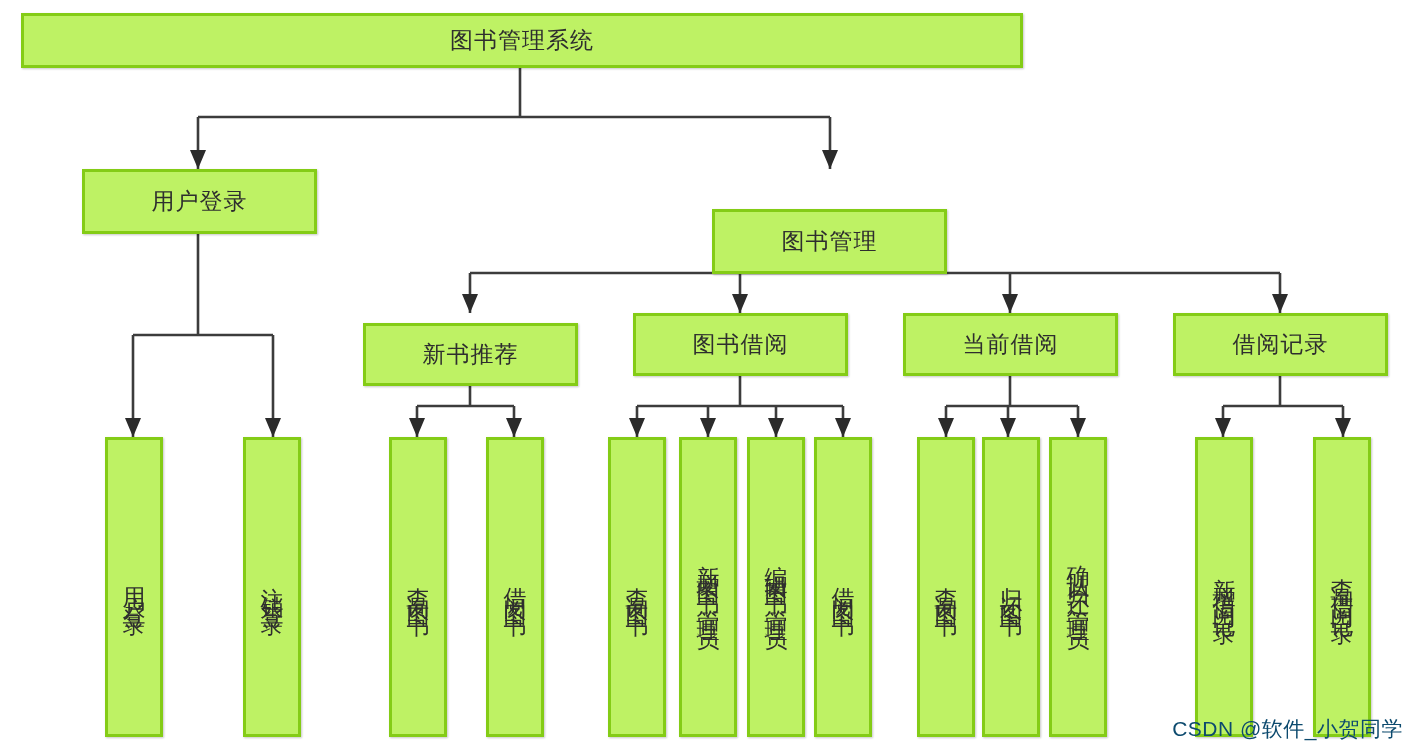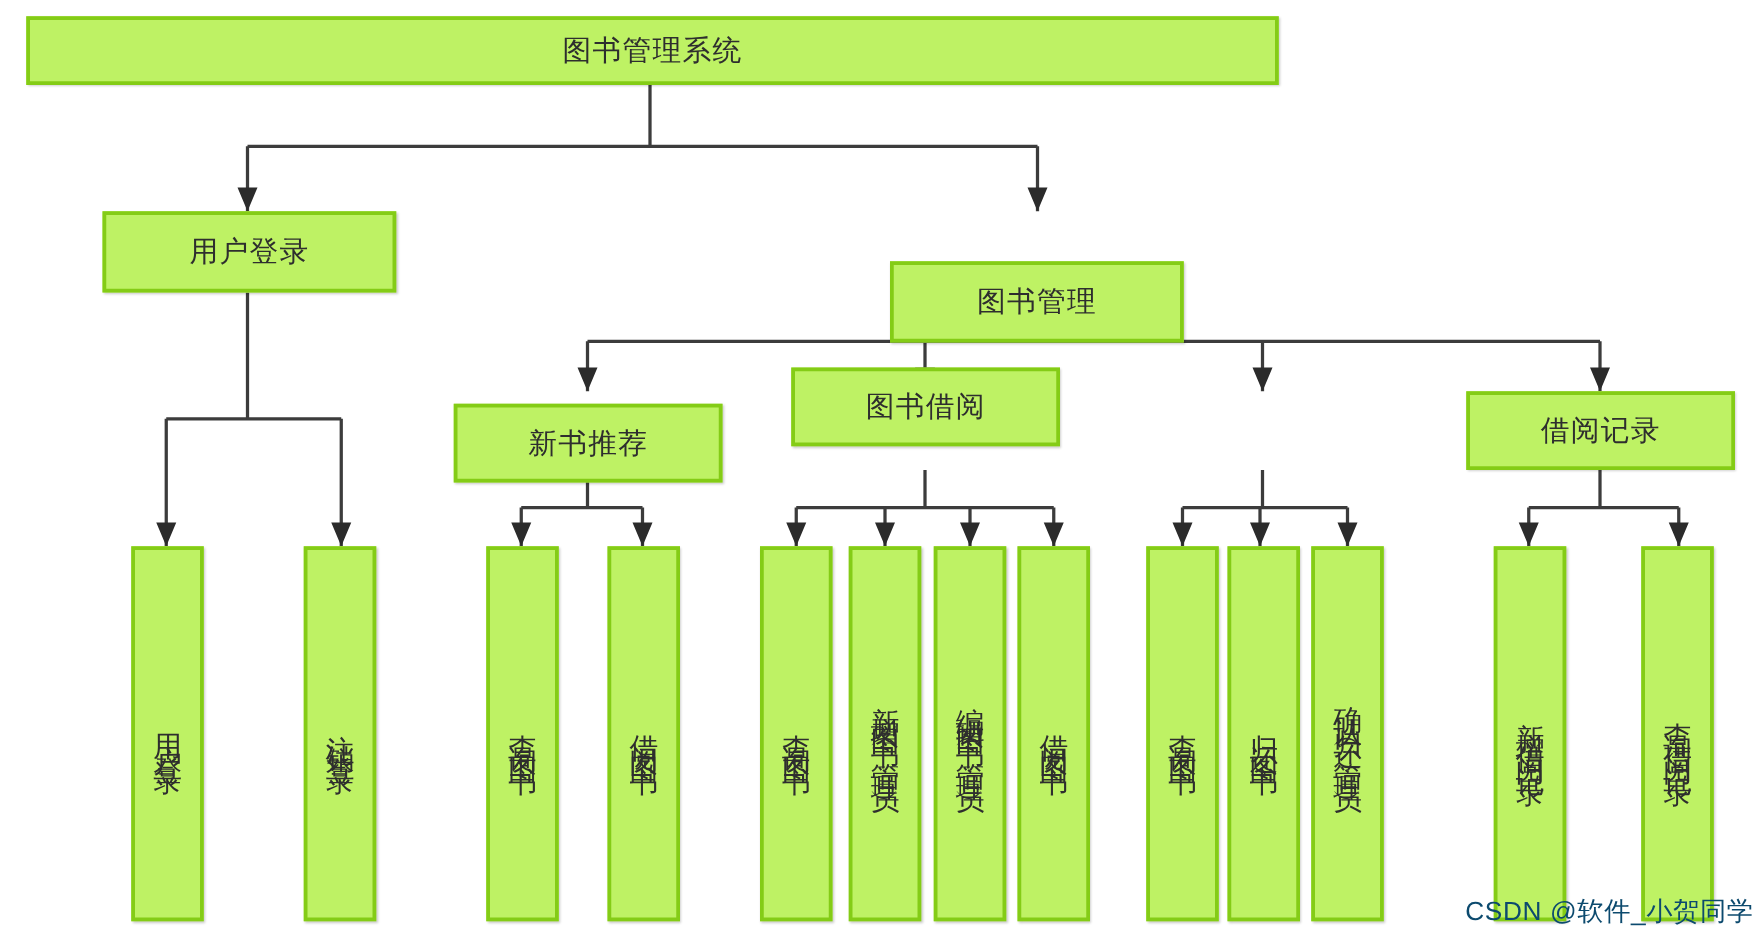--- a/index.html
+++ b/index.html
@@ -30,21 +30,21 @@
     white-space:nowrap;
     color:#2e2e2e;
   }
   
   #n-root{left:21px;top:13px;width:1002px;height:55px;}
   
   #n-user-login{left:82px;top:169px;width:235px;height:65px;}
   #n-book-mgmt{left:712px;top:169px;width:235px;height:65px;margin-top:40px;}
   
   #n-new-rec{left:363px;top:313px;width:215px;height:63px;margin-top:10px;}
-  #n-borrow{left:633px;top:294px;width:215px;height:63px;}
+  #n-borrow{left:633px;top:313px;width:215px;height:63px;}
   #n-current{left:903px;top:313px;width:215px;height:63px;}
   #n-records{left:1173px;top:313px;width:215px;height:63px;}
   
   .leaf{top:437px;width:58px;height:300px;}
   #l-user-login{left:105px;}
   #l-logout{left:243px;}
   #l-query1{left:389px;}
   #l-borrow1{left:486px;}
   #l-query2{left:608px;}
   #l-add{left:679px;}
@@ -93,20 +93,21 @@
       M1215 418 L1231 418 L1223 437 Z  M1335 418 L1351 418 L1343 437 Z"></path>
   </svg>
 
   <div class="node h-node" id="n-root">图书管理系统</div>
 
   <div class="node h-node" id="n-user-login">用户登录</div>
   <div class="node h-node" id="n-book-mgmt">图书管理</div>
 
   <div class="node h-node" id="n-new-rec">新书推荐</div>
   <div class="node h-node" id="n-borrow">图书借阅</div>
+  <div class="node h-node" id="n-current">当前借阅</div>
   <div class="node h-node" id="n-records">借阅记录</div>
 
   <div class="node v-node leaf" id="l-user-login">
       <span class="vtext">用户登录</span>
     </div>
   <div class="node v-node leaf" id="l-logout">
       <span class="vtext">注销登录</span>
     </div>
 
   <div class="node v-node leaf" id="l-query1">

